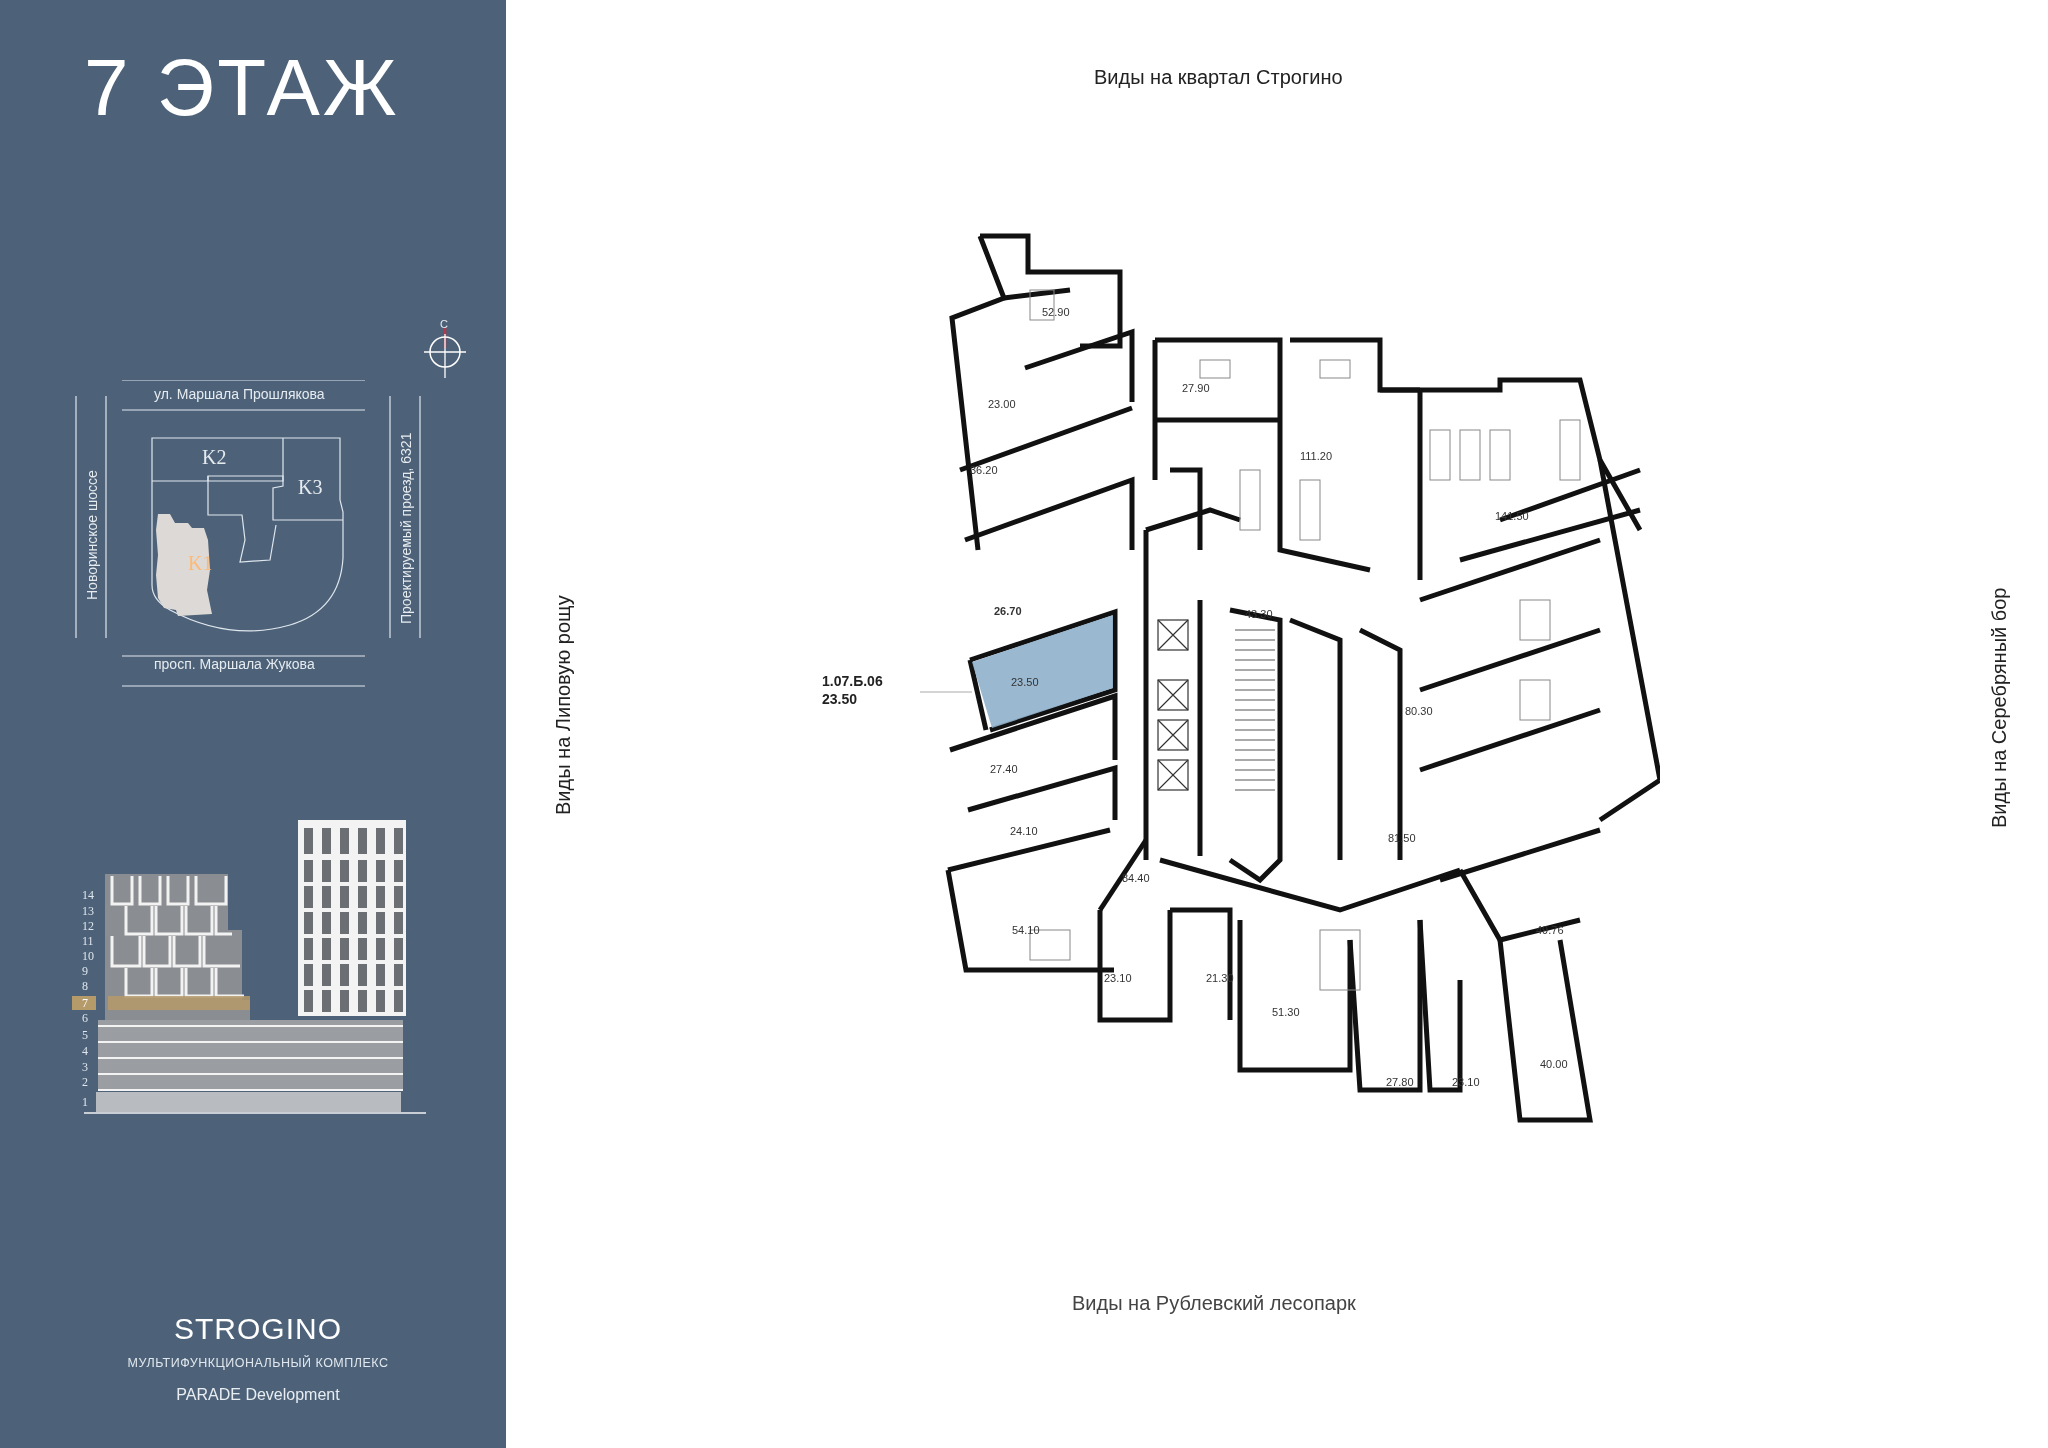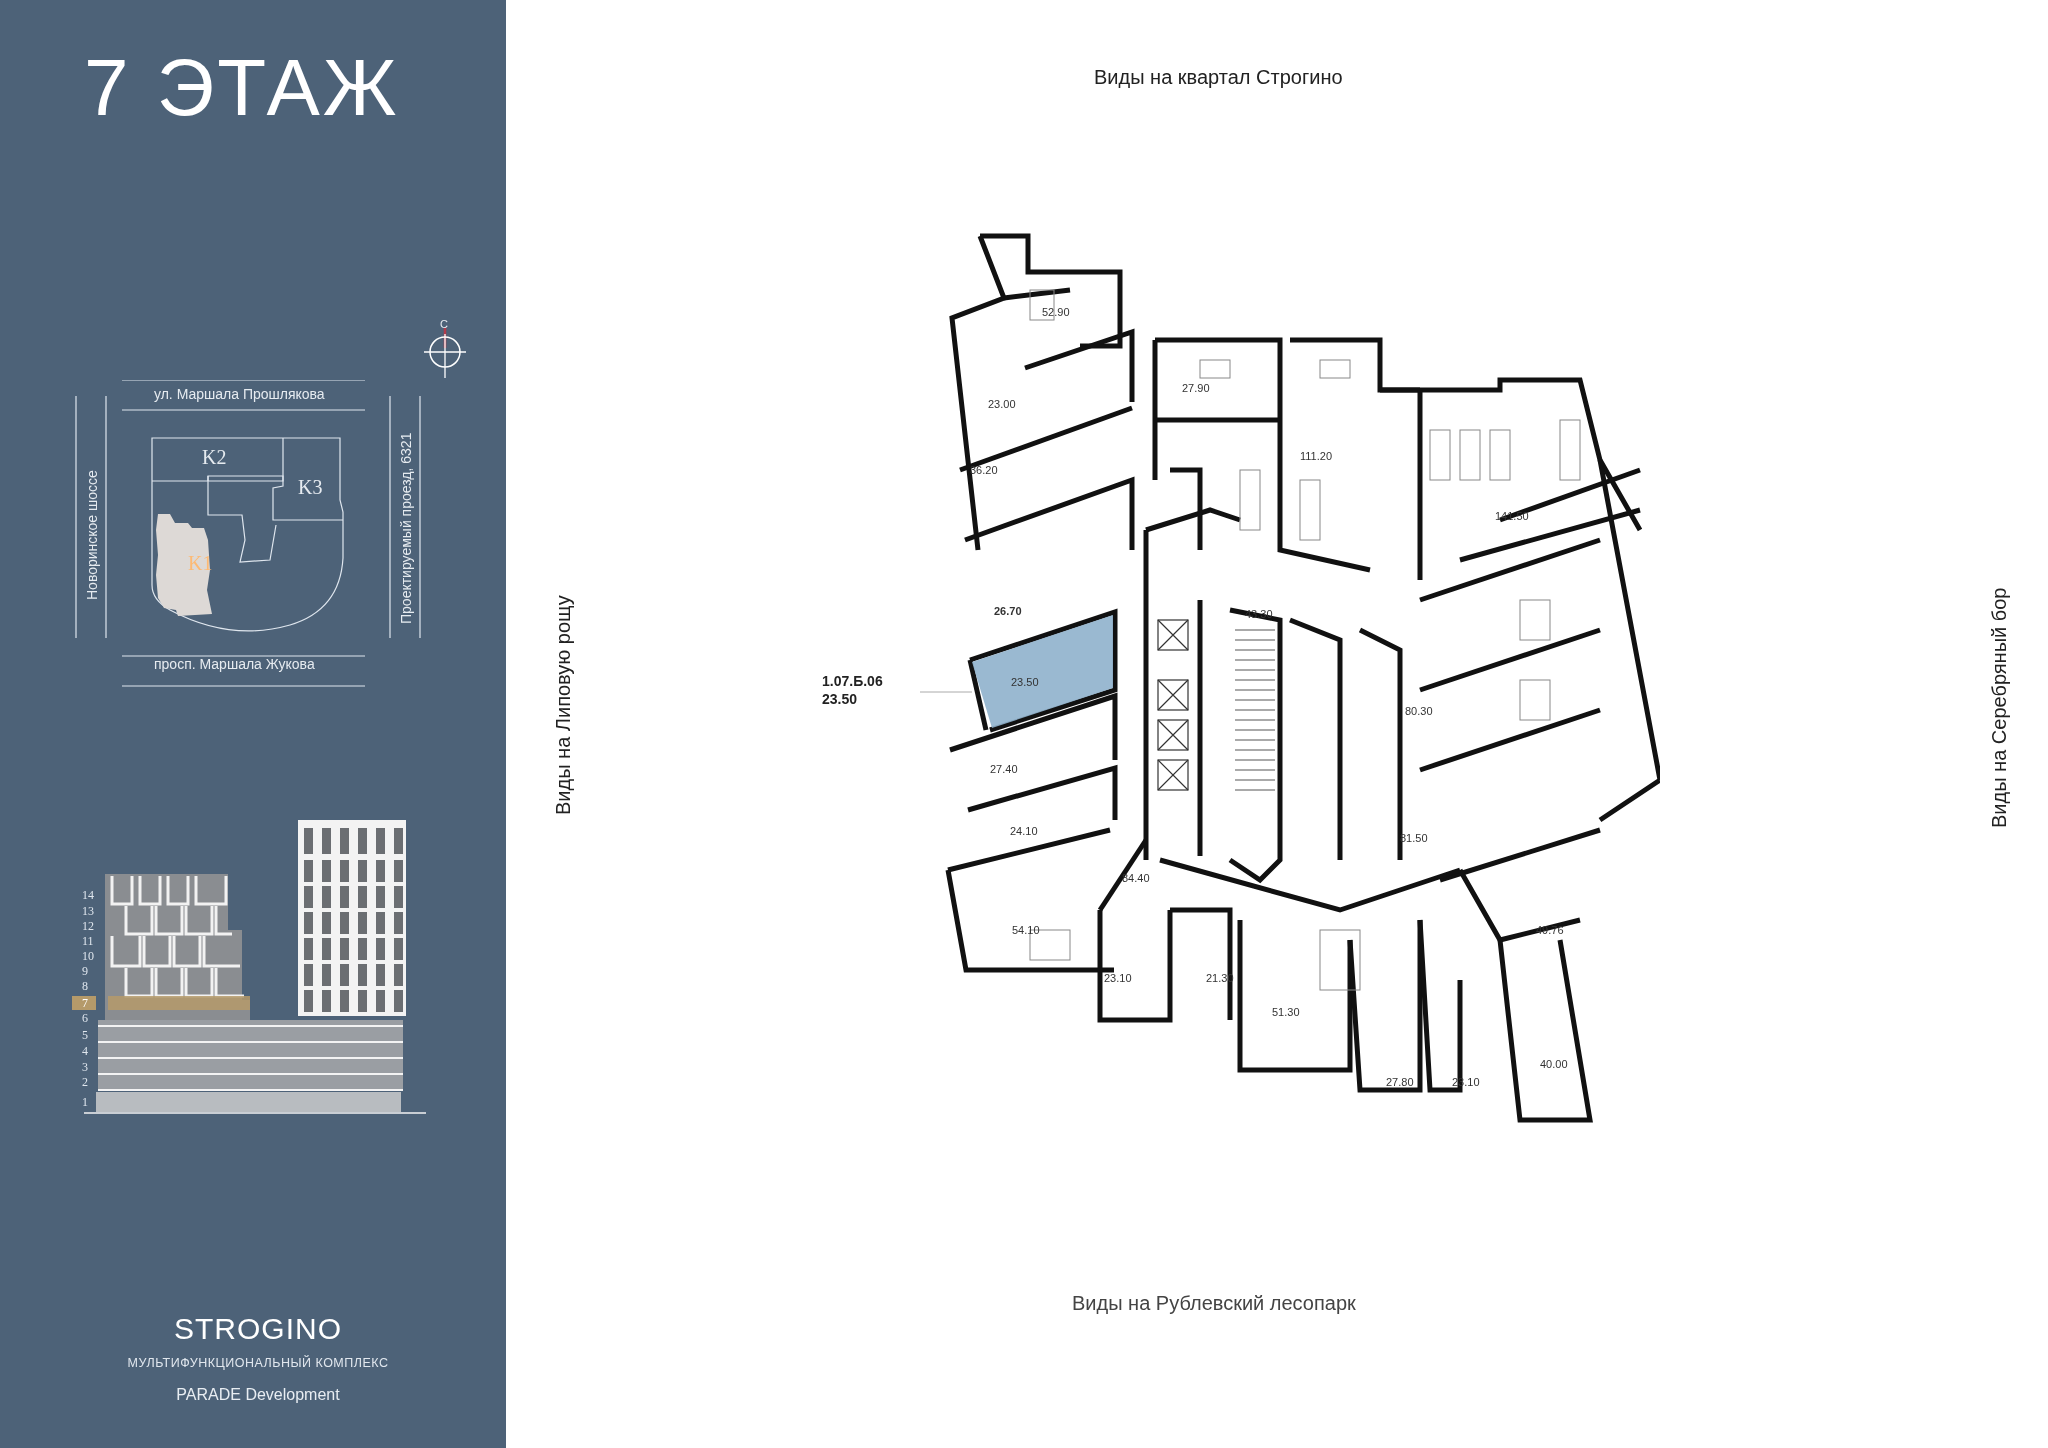--- a/index.html
+++ b/index.html
@@ -283,21 +283,21 @@
   <div class="room-label" style="left:70px;top:244px;">36.20</div>
   <div class="room-label" style="left:282px;top:162px;">27.90</div>
   <div class="room-label" style="left:400px;top:230px;">111.20</div>
   <div class="room-label" style="left:595px;top:290px;">141.50</div>
   <div class="room-label" style="left:94px;top:385px;font-weight:bold;">26.70</div>
   <div class="room-label" style="left:111px;top:456px;">23.50</div>
   <div class="room-label" style="left:345px;top:388px;">43.30</div>
   <div class="room-label" style="left:505px;top:485px;">80.30</div>
   <div class="room-label" style="left:90px;top:523px;margin-top:20px;">27.40</div>
   <div class="room-label" style="left:110px;top:605px;">24.10</div>
-  <div class="room-label" style="left:500px;top:612px;">81.50</div>
+  <div class="room-label" style="left:488px;top:612px;">81.50</div>
   <div class="room-label" style="left:222px;top:652px;">84.40</div>
   <div class="room-label" style="left:112px;top:704px;">54.10</div>
   <div class="room-label" style="left:636px;top:704px;">49.76</div>
   <div class="room-label" style="left:204px;top:752px;">23.10</div>
   <div class="room-label" style="left:306px;top:752px;">21.30</div>
   <div class="room-label" style="left:372px;top:786px;">51.30</div>
   <div class="room-label" style="left:486px;top:856px;">27.80</div>
   <div class="room-label" style="left:552px;top:856px;">23.10</div>
   <div class="room-label" style="left:640px;top:838px;">40.00</div>
 </div>

